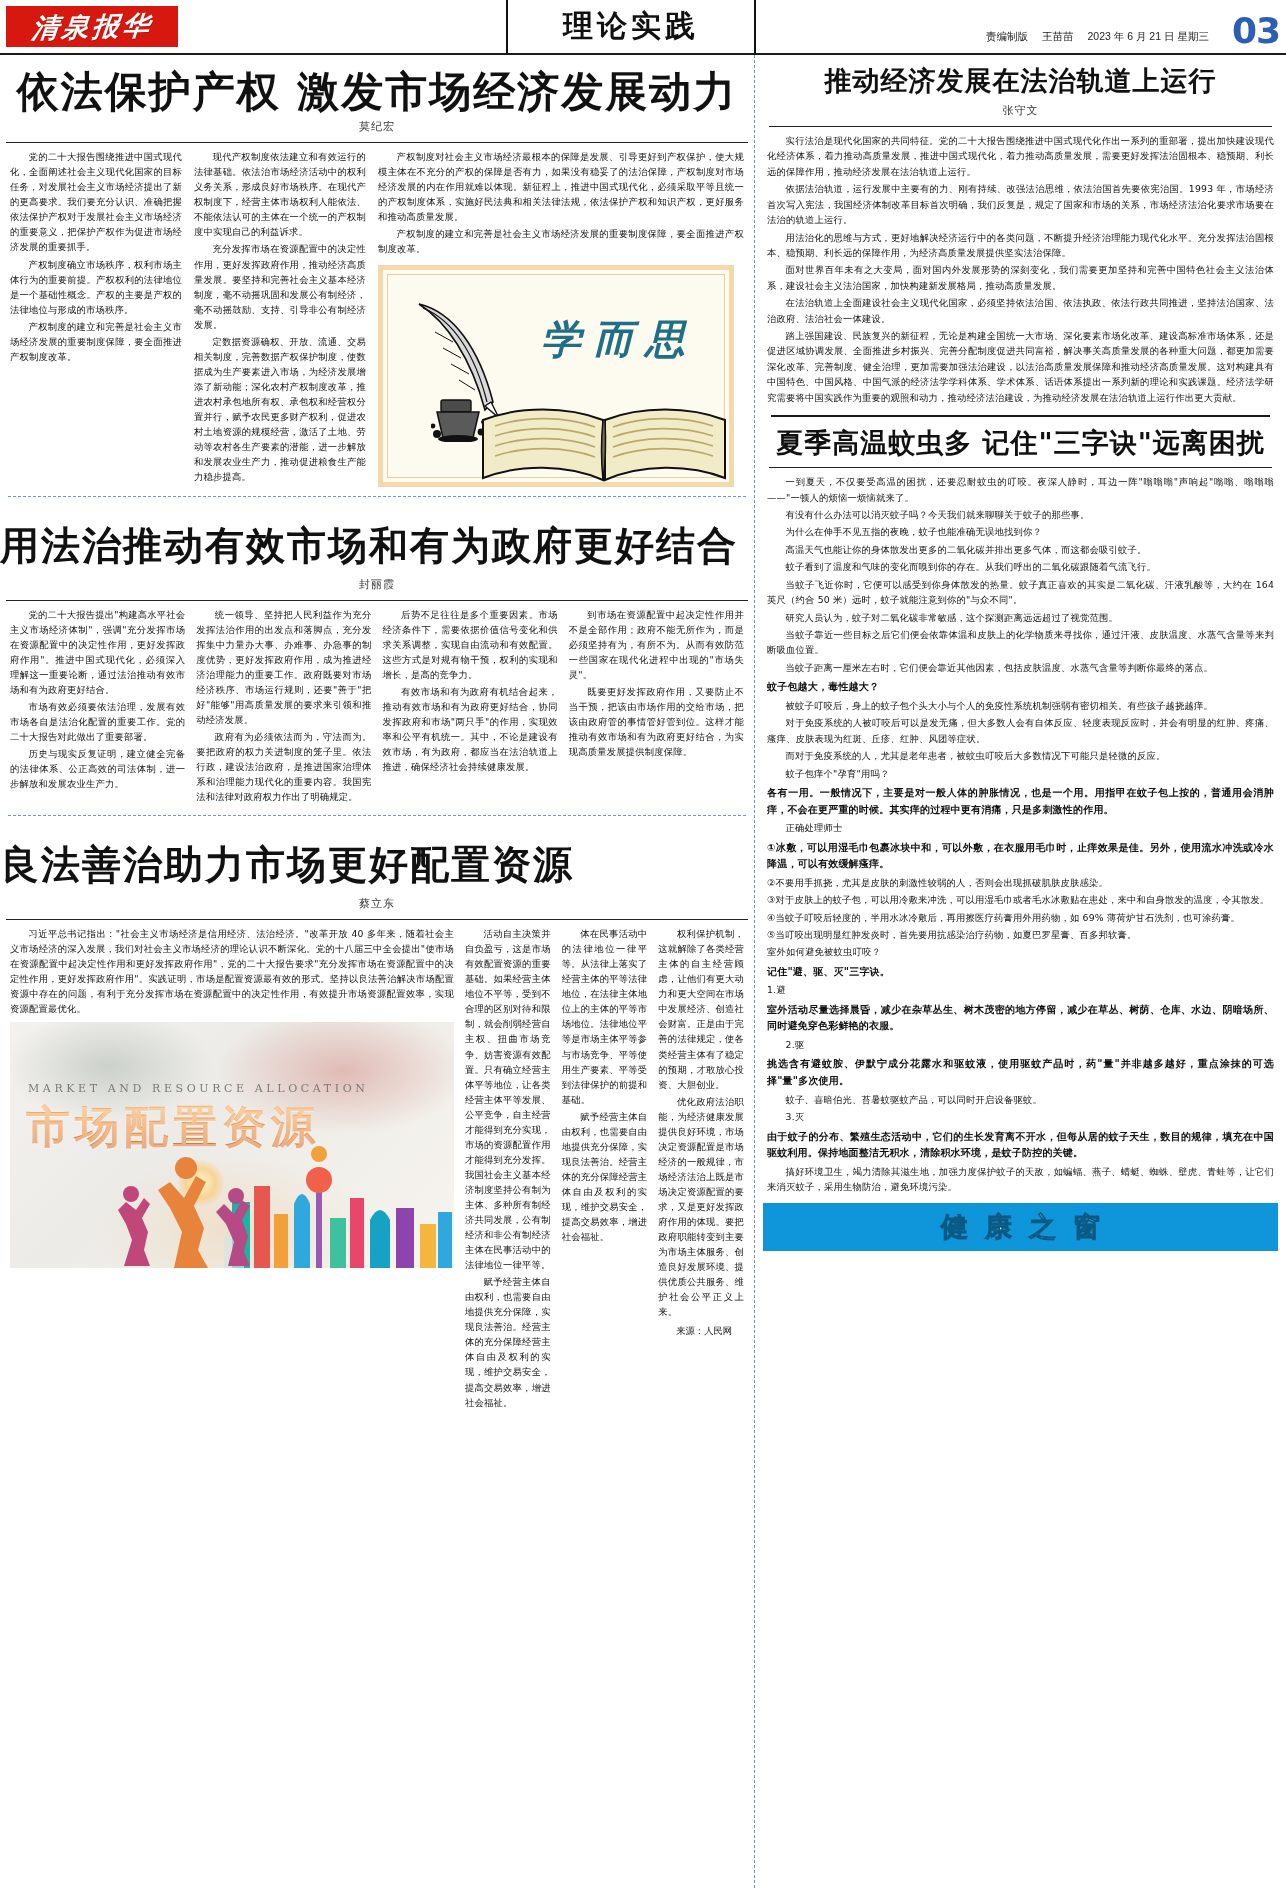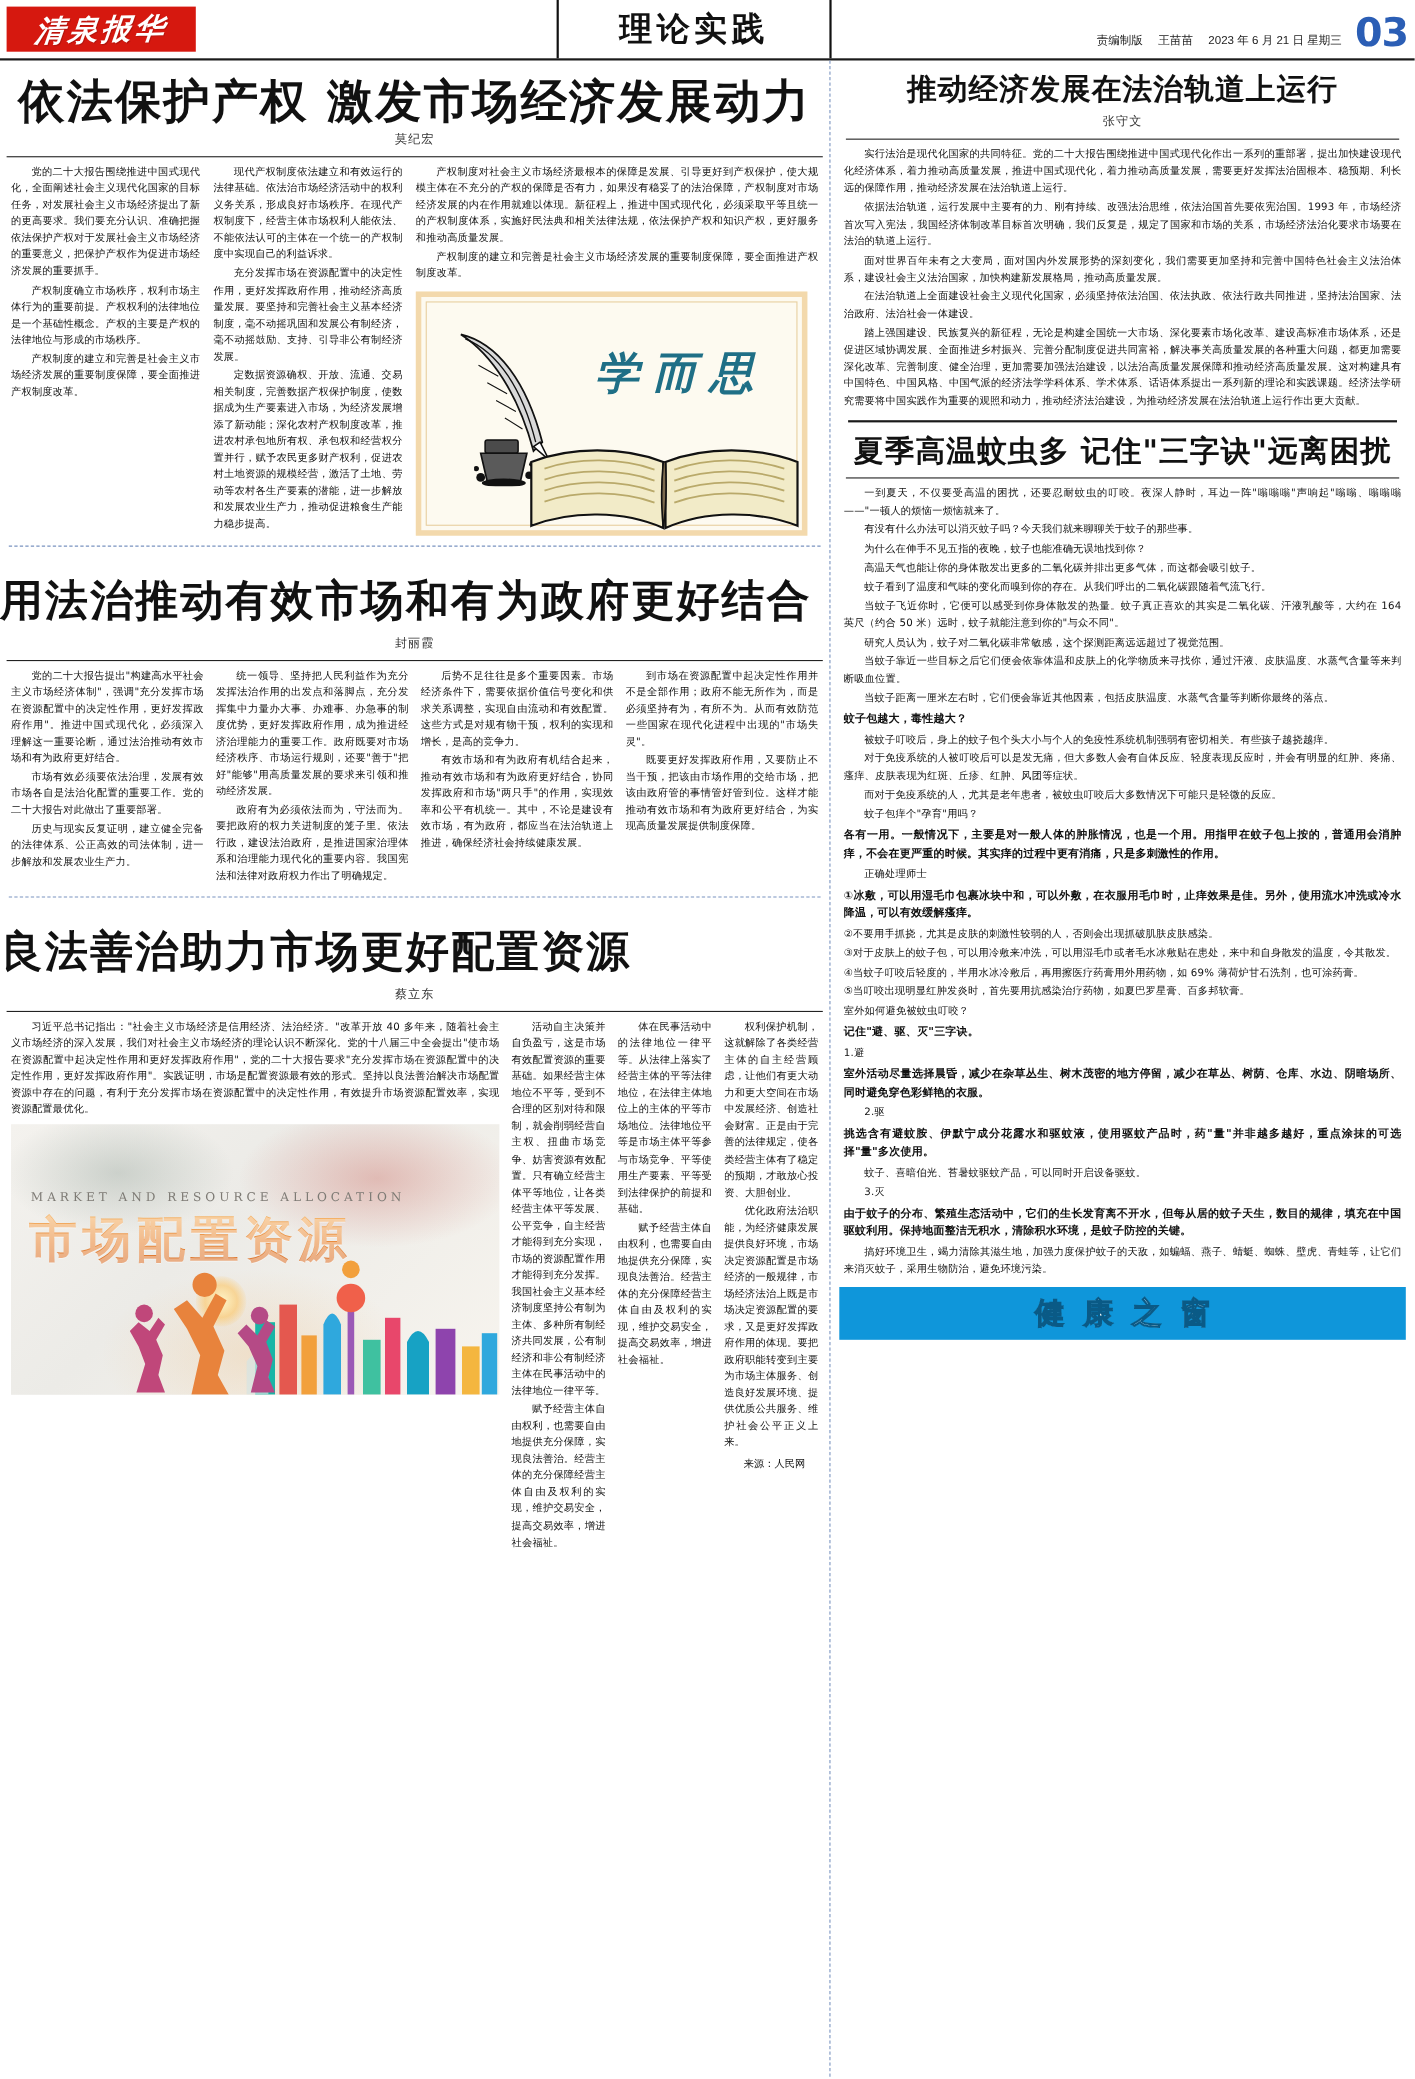--- a/index.html
+++ b/index.html
@@ -57,21 +57,21 @@
     font-weight: bold;
     letter-spacing: 4px;
     font-family: "DejaVu Sans", "Liberation Sans", sans-serif;
   }
   .masthead-right {
     width: 530px;
     display: flex;
     align-items: flex-end;
     justify-content: flex-end;
     padding: 0 6px 6px 0;
-    gap: 12px;
+    gap: 23px;
   }
   .imprint {
     font-size: 10.5px;
     color: #222;
     display: flex;
     gap: 14px;
     align-items: baseline;
     white-space: nowrap;
     padding-bottom: 3px;
   }
@@ -438,20 +438,21 @@
 
   <div class="right-zone">
 
     <div>
       <div class="hl-r">推动经济发展在法治轨道上运行</div>
       <div class="byline">张守文</div>
       <div class="rule-thin"></div>
       <div style="padding:6px 4px 0;">
         <p class="r-txt">实行法治是现代化国家的共同特征。党的二十大报告围绕推进中国式现代化作出一系列的重部署，提出加快建设现代化经济体系，着力推动高质量发展，推进中国式现代化，着力推动高质量发展，需要更好发挥法治固根本、稳预期、利长远的保障作用，推动经济发展在法治轨道上运行。</p>
         <p class="r-txt">依据法治轨道，运行发展中主要有的力、刚有持续、改强法治思维，依法治国首先要依宪治国。1993 年，市场经济首次写入宪法，我国经济体制改革目标首次明确，我们反复是，规定了国家和市场的关系，市场经济法治化要求市场要在法治的轨道上运行。</p>
+        <p class="r-txt">用法治化的思维与方式，更好地解决经济运行中的各类问题，不断提升经济治理能力现代化水平。充分发挥法治固根本、稳预期、利长远的保障作用，为经济高质量发展提供坚实法治保障。</p>
         <p class="r-txt">面对世界百年未有之大变局，面对国内外发展形势的深刻变化，我们需要更加坚持和完善中国特色社会主义法治体系，建设社会主义法治国家，加快构建新发展格局，推动高质量发展。</p>
         <p class="r-txt">在法治轨道上全面建设社会主义现代化国家，必须坚持依法治国、依法执政、依法行政共同推进，坚持法治国家、法治政府、法治社会一体建设。</p>
         <p class="r-txt">踏上强国建设、民族复兴的新征程，无论是构建全国统一大市场、深化要素市场化改革、建设高标准市场体系，还是促进区域协调发展、全面推进乡村振兴、完善分配制度促进共同富裕，解决事关高质量发展的各种重大问题，都更加需要深化改革、完善制度、健全治理，更加需要加强法治建设，以法治高质量发展保障和推动经济高质量发展。这对构建具有中国特色、中国风格、中国气派的经济法学学科体系、学术体系、话语体系提出一系列新的理论和实践课题。经济法学研究需要将中国实践作为重要的观照和动力，推动经济法治建设，为推动经济发展在法治轨道上运行作出更大贡献。</p>
       </div>
     </div>
 
     <div class="sep-strong"></div>
 
     <div>
       <div class="hl-r">夏季高温蚊虫多 记住"三字诀"远离困扰</div>

